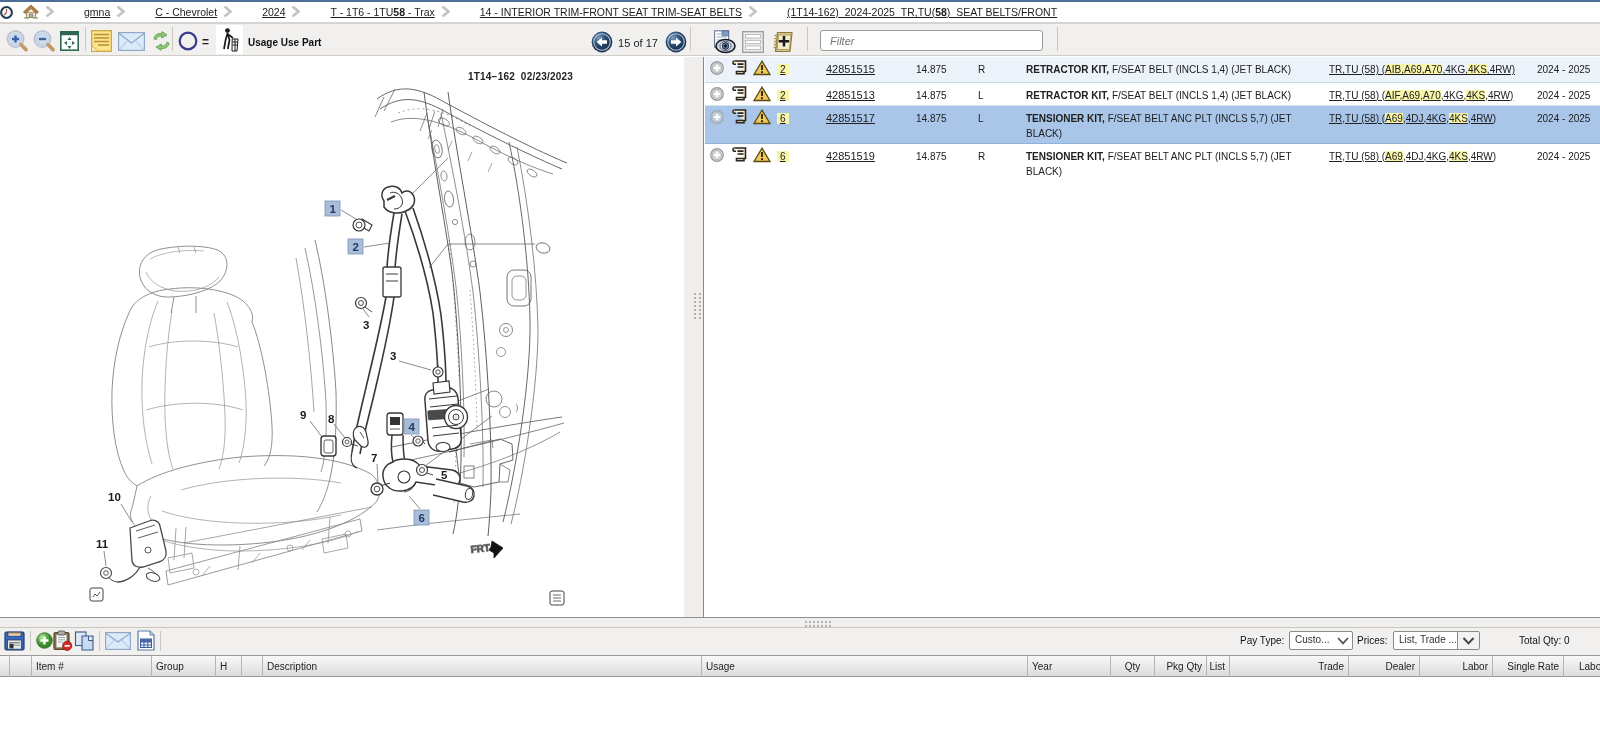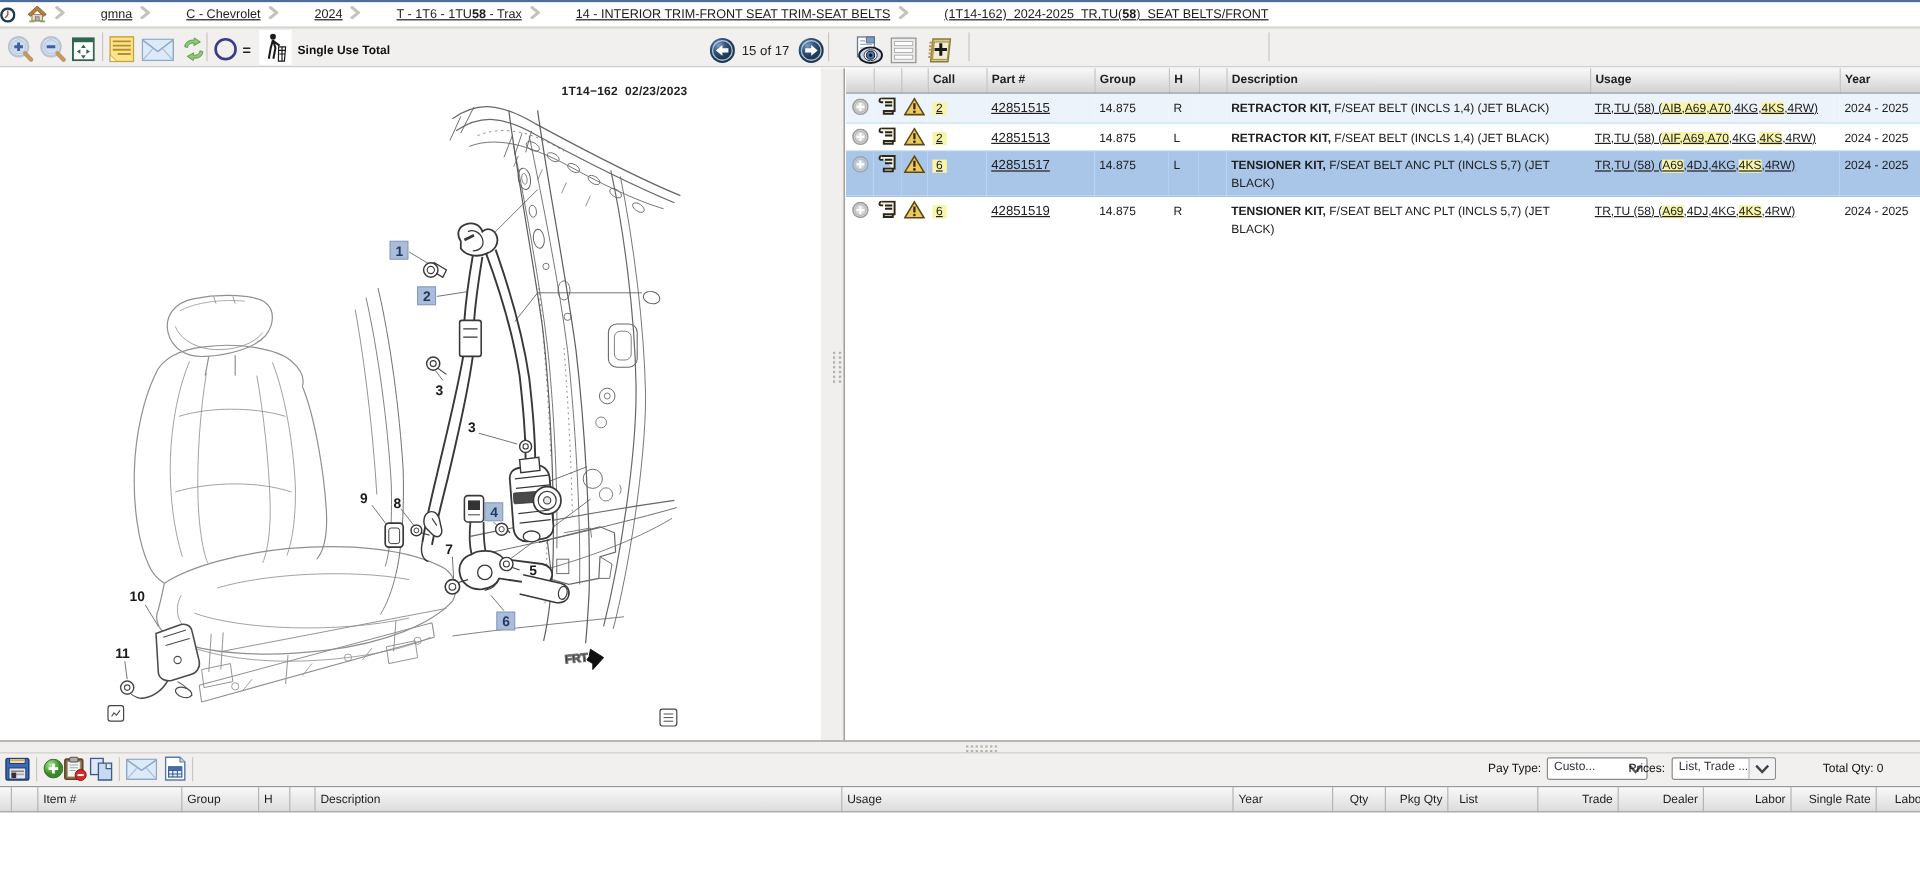--- a/index.html
+++ b/index.html
@@ -158,21 +158,21 @@
       <circle cx="10" cy="10" r="8.3" fill="none" stroke="#3b3b8c" stroke-width="2.2"></circle>
     </svg>
     <div class="abs" style="left:202px;top:11px;font-size:12px;font-weight:bold;color:#222">=</div>
 
     <div class="abs" style="left:216px;top:1px;width:27px;height:29px;background:#fff"></div>
     <svg class="abs" style="left:220px;top:4px" width="20" height="25" viewBox="0 0 20 25">
       <circle cx="7.5" cy="2.6" r="2.4" fill="#1a1a1a"></circle>
       <path d="M7.5 5.2 L5.6 12 L4 21 M7.5 5.2 L9.5 12 L7.8 21 M7.5 6 L13 10" stroke="#1a1a1a" stroke-width="1.7" fill="none"></path>
       <path d="M12.2 11 L18 11 L17 23 L12 23 Z M12.6 14 H17.6 M12.8 17 H17.4 M15 11 V23" fill="none" stroke="#1a1a1a" stroke-width="1"></path>
     </svg>
-    <div id="sup">Single Use Total</div>
+    <div id="sup">Usage Use Part</div>
 
     <svg class="abs" style="left:591px;top:7px" width="22" height="22" viewBox="0 0 22 22">
       <defs>
           <radialGradient id="nb1" cx="35%" cy="30%">
             <stop offset="0%" stop-color="#7d9fc6"></stop>
             <stop offset="55%" stop-color="#33577f"></stop>
             <stop offset="100%" stop-color="#1d3a58"></stop>
           </radialGradient>
         </defs>
       <circle cx="11" cy="11" r="10.4" fill="url(#nb1)"></circle>
@@ -209,20 +209,21 @@
       <rect x="3.4" y="15" width="15.2" height="3.4" fill="#fdfdfd" stroke="#b0b0b0" stroke-width="0.8"></rect>
     </svg>
     <svg class="abs" style="left:772px;top:6px" width="24" height="24" viewBox="0 0 24 24">
       <path d="M5.5 2.5 H20 L18 21.5 H3.5 Z" fill="#d8c98a" stroke="#8a7a3a" stroke-width="1.2"></path>
       <path d="M6.5 5 H19 L17.4 19.5 H5 Z" fill="#f2ecd2" stroke="#9a8a4a" stroke-width="0.8"></path>
       <path d="M2.5 5.5 H7 M2.2 8.5 H6.6 M2 11.5 H6.3 M1.8 14.5 H6 M1.6 17.5 H5.7" stroke="#b09a4a" stroke-width="1.6"></path>
       <path d="M12 6 V16.5 M6.8 11.2 H17.2" stroke="#1a1a1a" stroke-width="2.5"></path>
     </svg>
     <div class="tsep" style="left:690px"></div>
     <div class="tsep" style="left:807px"></div>
+    <div class="abs" id="filter">Filter</div>
     <div class="tsep" style="left:1057px"></div>
   </div>
 
   <div class="abs" id="drawpanel">
     <div class="abs" style="left:468px;top:14px;font-size:10px;font-weight:bold;color:#222;letter-spacing:0.2px">1T14−162&nbsp; 02/23/2023</div>
     <svg class="abs" style="left:0;top:0" width="684" height="561" viewBox="0 0 684 561">
     <g transform="translate(0,-57)">
       <g fill="none" stroke="#6e6e6e" stroke-width="1">
 
         <g stroke="#909090">
@@ -498,33 +499,20 @@
           <col style="width:49px">
           <col style="width:90px">
           <col style="width:62px">
           <col style="width:25px">
           <col style="width:23px">
           <col style="width:303px">
           <col style="width:208px">
           <col style="width:67px">
         </colgroup>
       <tbody>
-          <tr>
-            <th></th>
-            <th></th>
-            <th></th>
-            <th>Call</th>
-            <th>Part #</th>
-            <th>Group</th>
-            <th>H</th>
-            <th></th>
-            <th>Description</th>
-            <th>Usage</th>
-            <th>Year</th>
-          </tr>
       <tr class="r1">
         <td class="ic"><svg width="14" height="14" viewBox="0 0 14 14" style="margin-top:4px">
                 <circle cx="7" cy="7" r="6.3" fill="#d8d8d8" stroke="#9a9a9a" stroke-width="1.2"></circle>
                 <circle cx="7" cy="7" r="4.6" fill="none" stroke="#b8b8b8" stroke-width="1"></circle>
                 <path d="M7 3.8 V10.2 M3.8 7 H10.2" stroke="#fff" stroke-width="1.8"></path>
               </svg></td>
         <td class="ic"><svg width="17" height="16" viewBox="0 0 17 16" style="margin-top:3px">
                 <path d="M3.5 1 H14.5 V11.5 H5.5 V13.8 H13 V11.5" fill="#f6f0dc" stroke="#2d261c" stroke-width="1.6"></path>
                 <path d="M3.5 1 C1.8 1 1.2 3.8 3 4.2 L5 4.2" fill="#f3ead0" stroke="#27211a" stroke-width="1.5"></path>
                 <path d="M6.5 4.2 H12.5 M6.5 7 H12.5" stroke="#27211a" stroke-width="1.7"></path>
@@ -748,21 +736,21 @@
     <svg class="abs" style="left:137px;top:2px" width="18" height="21" viewBox="0 0 18 21">
       <path d="M1 1 H13 L17 5 V20 H1 Z" fill="#fff" stroke="#5a7aa8" stroke-width="1.2"></path>
       <path d="M13 1 V5 H17" fill="#c8d8ee" stroke="#5a7aa8" stroke-width="1"></path>
       <rect x="3.5" y="9" width="11" height="8.5" fill="#e8f0fa" stroke="#3a5a9a" stroke-width="1"></rect>
       <path d="M3.5 12 H14.5 M3.5 15 H14.5 M7 9 V17.5 M10.8 9 V17.5" stroke="#3a5a9a" stroke-width="0.9"></path>
       <rect x="3.5" y="9" width="11" height="3" fill="#4a6aa8"></rect>
     </svg>
     <div class="bsep" style="left:160px"></div>
 
     <div id="paytype" style="left:1240px">Pay Type:</div>
-    <div class="combo" style="left:1289px;width:84px">
+    <div class="combo" style="left:1289px;width:64px">
       <span style="position:absolute;left:5px;top:2px">Custo...</span>
       <svg style="position:absolute;right:3px;top:5px" width="12" height="8" viewBox="0 0 12 8">
           <path d="M1 1 L6 6.4 L11 1" fill="none" stroke="#555" stroke-width="1.8"></path>
         </svg>
     </div>
     <div id="paytype" style="left:1357px">Prices:</div>
     <div class="combo" style="left:1393px;width:87px">
       <span style="position:absolute;left:5px;top:2px;white-space:nowrap">List, Trade ...</span>
       <span style="position:absolute;right:0;top:0;width:22px;height:17px;border-left:1px solid #8a8a8a;border-radius:0 2px 2px 0;background:#f2f2f2"></span>
       <svg style="position:absolute;right:4px;top:5px" width="13" height="8" viewBox="0 0 13 8">
@@ -776,20 +764,20 @@
     <div class="bc" style="left:10px;width:22px"></div>
     <div class="bc" style="left:32px;width:120px">Item #</div>
     <div class="bc" style="left:152px;width:64px">Group</div>
     <div class="bc" style="left:216px;width:26px">H</div>
     <div class="bc" style="left:242px;width:21px"></div>
     <div class="bc" style="left:263px;width:439px">Description</div>
     <div class="bc" style="left:702px;width:326px">Usage</div>
     <div class="bc" style="left:1028px;width:83px">Year</div>
     <div class="bc" style="left:1111px;width:44px;text-align:center">Qty</div>
     <div class="bc" style="left:1155px;width:52px;text-align:right">Pkg Qty</div>
-    <div class="bc" style="left:1212px;width:70px;">List</div>
+    <div class="bc" style="left:1160px;width:70px;text-align:right">List</div>
     <div class="bc" style="left:1277px;width:72px;text-align:right">Trade</div>
     <div class="bc" style="left:1349px;width:71px;text-align:right">Dealer</div>
     <div class="bc" style="left:1420px;width:73px;text-align:right">Labor</div>
     <div class="bc" style="left:1493px;width:71px;text-align:right">Single Rate</div>
     <div class="bc" style="left:1564px;width:36px;border-right:none;padding-left:15px">Labor Total</div>
   </div>
 </div>
 
 </body></html>

